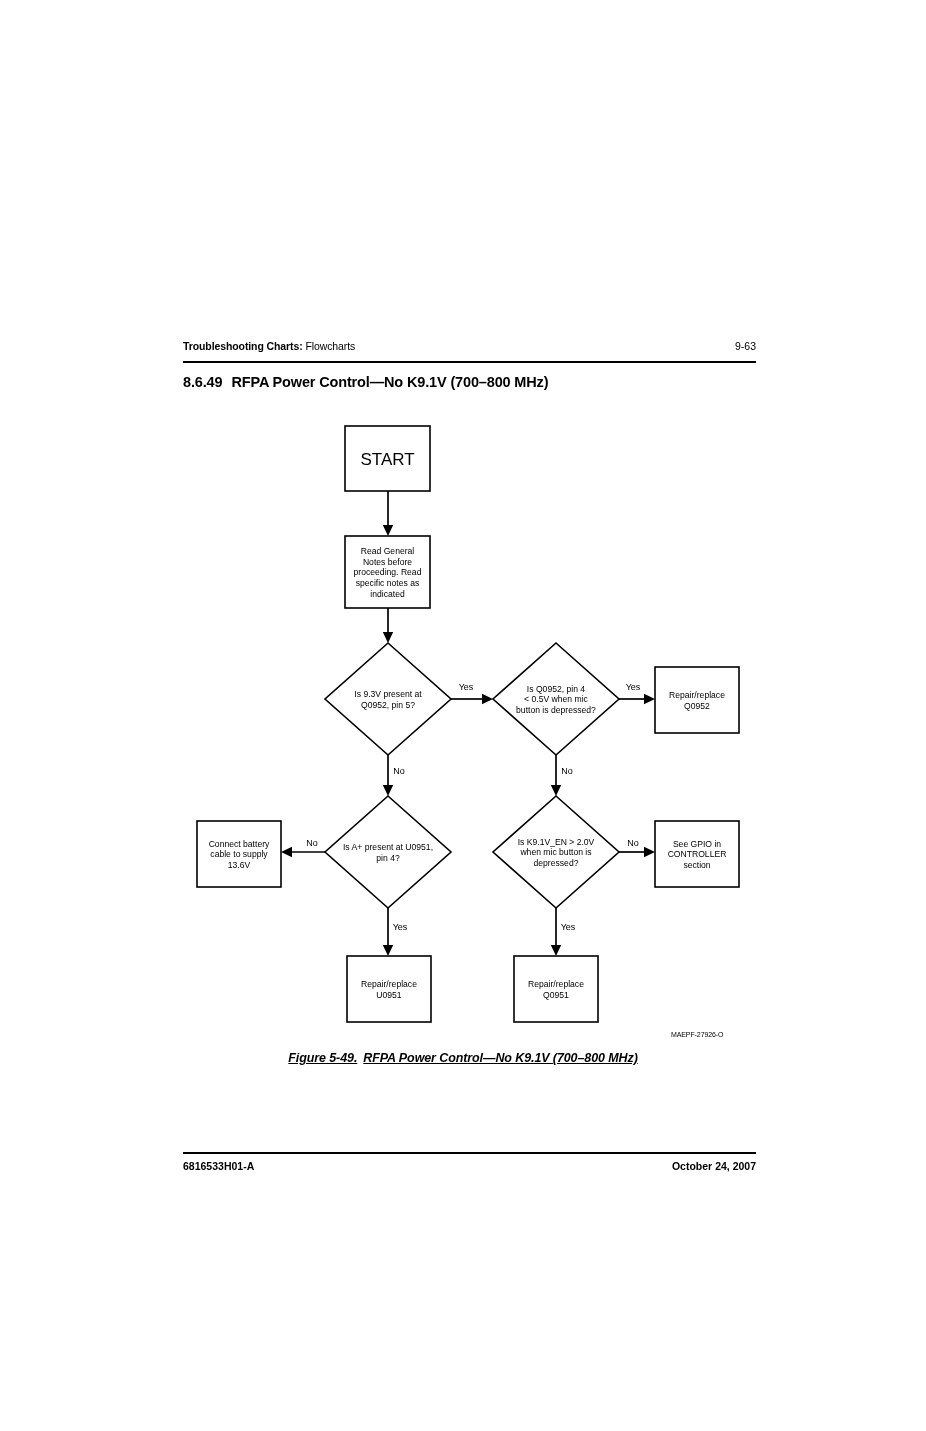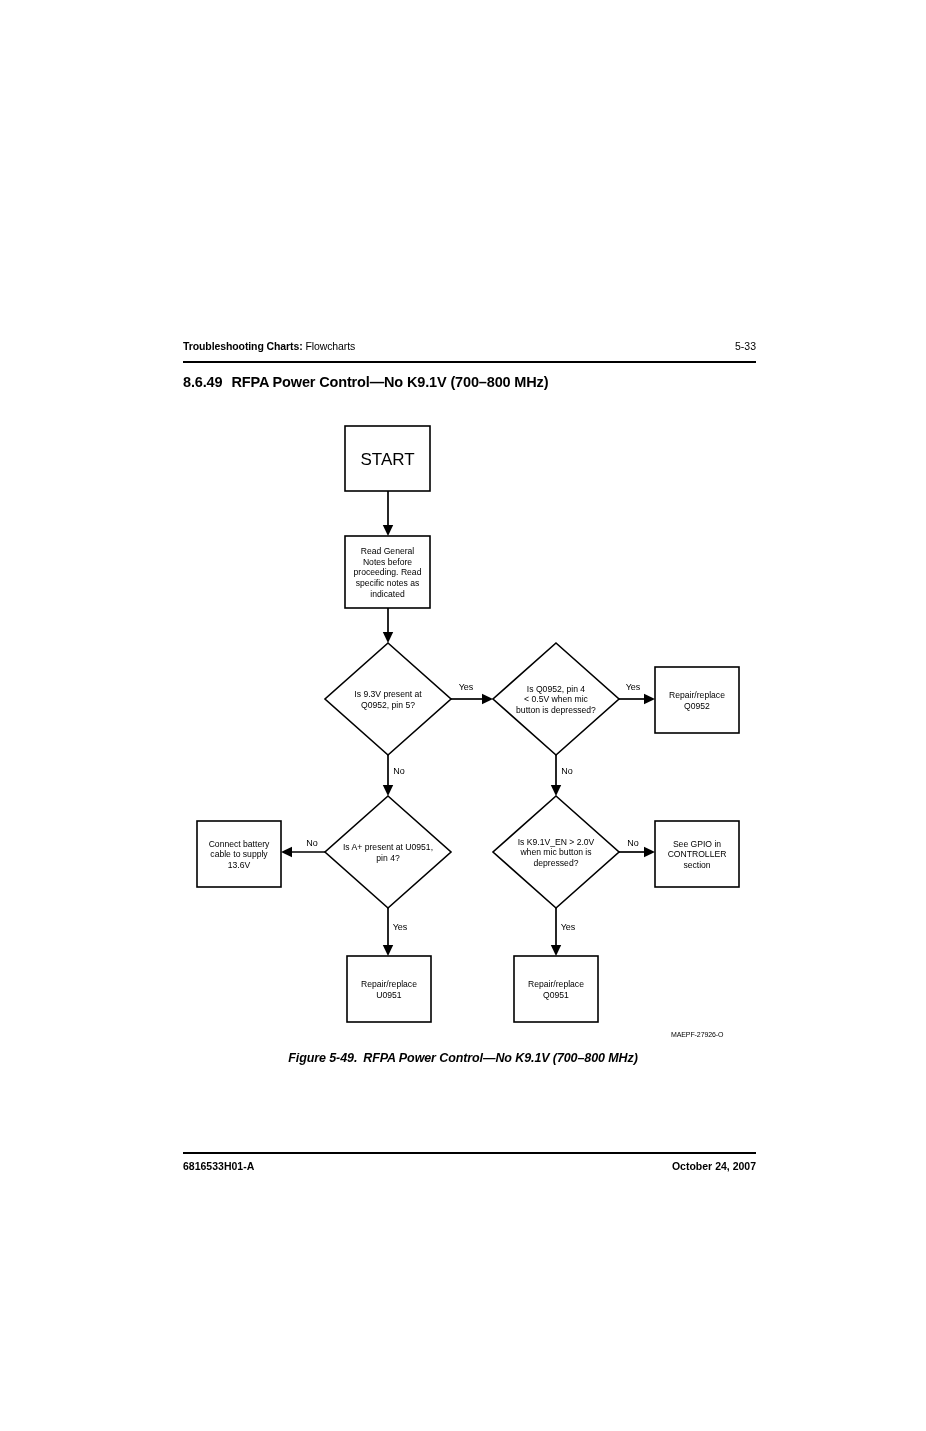--- a/index.html
+++ b/index.html
@@ -135,20 +135,21 @@
     position: absolute;
     left: 0;
     top: 1023px;
     width: 926px;
     text-align: center;
     font-size: 12.5px;
     font-style: italic;
     font-weight: bold;
     letter-spacing: -0.1px;
     white-space: nowrap;
+    text-decoration: underline;
   }
   .figure-caption .cap-num {
     margin-right: 6px;
   }
 
   
   .footer-rule {
     position: absolute;
     left: 183px;
     top: 1124px;
@@ -180,21 +181,21 @@
     white-space: nowrap;
   }
 </style>
 </head>
 <body>
 
 <div class="page">
 
   <div class="header">
     <div class="header-left"><span class="bold">Troubleshooting Charts:</span><span> Flowcharts</span></div>
-    <div class="header-right">5-33</div>
+    <div class="header-right">9-63</div>
   </div>
   <div class="header-rule"></div>
 
   <div class="section-heading"><span class="num">8.6.49</span><span>RFPA Power Control—No K9.1V (700–800 MHz)</span></div>
 
   <div class="chart-area">
     <svg id="flow-svg" width="926" height="1431" viewBox="0 0 926 1431" xmlns="http://www.w3.org/2000/svg">
         <g>
           <g>
             <path d="M 388 463 L 388.00 497.00" class="conn"></path>

